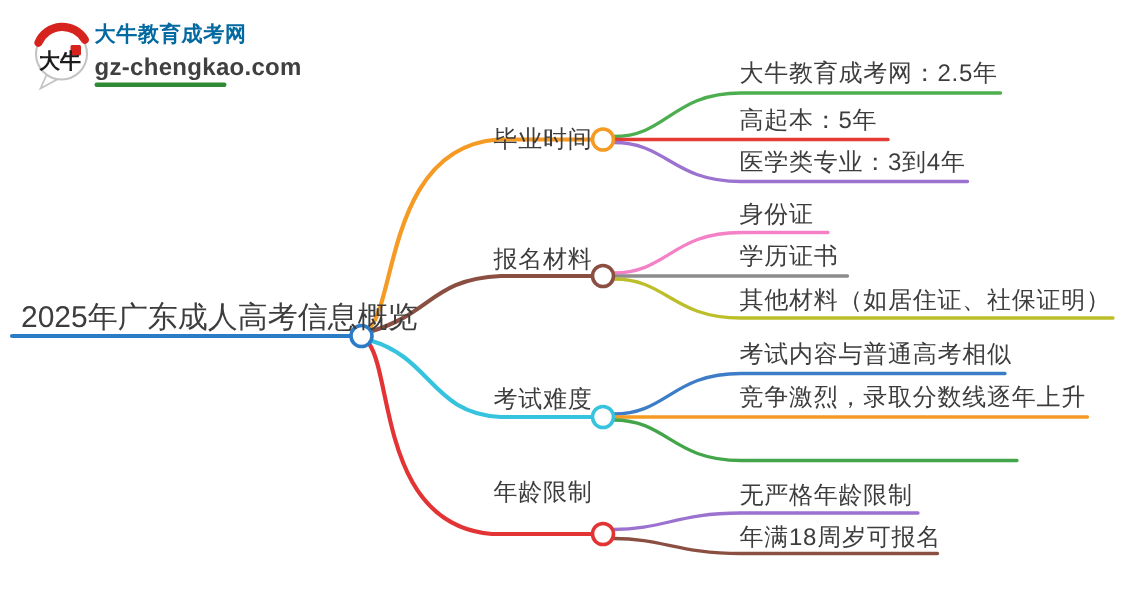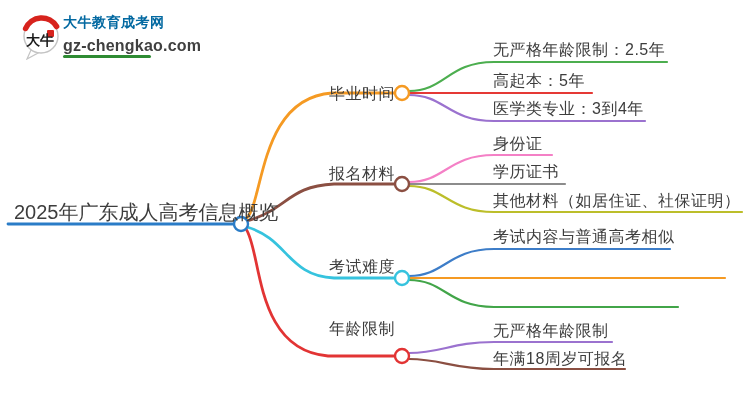--- a/index.html
+++ b/index.html
@@ -89,26 +89,27 @@
     <circle cx="402" cy="356" r="7" stroke="#e23434"></circle>
   </svg>
 
   <div class="lbl root" style="left:14px;top:202px">2025年广东成人高考信息概览</div>
 
   <div class="lbl" style="left:329px;top:84px">毕业时间</div>
   <div class="lbl" style="left:329px;top:164px">报名材料</div>
   <div class="lbl" style="left:329px;top:257px">考试难度</div>
   <div class="lbl" style="left:329px;top:319px">年龄限制</div>
 
-  <div class="lbl" style="left:493px;top:40px">无严格年龄限制：2.5年</div>
+  <div class="lbl" style="left:493px;top:40px">大牛教育成考网：2.5年</div>
   <div class="lbl" style="left:493px;top:71px">高起本：5年</div>
   <div class="lbl" style="left:493px;top:99px">医学类专业：3到4年</div>
 
   <div class="lbl" style="left:493px;top:134px">身份证</div>
   <div class="lbl" style="left:493px;top:191px">其他材料（如居住证、社保证明）</div>
   <div class="lbl" style="left:493px;top:162px">学历证书</div>
 
   <div class="lbl" style="left:493px;top:227px">考试内容与普通高考相似</div>
+  <div class="lbl" style="left:493px;top:256px">竞争激烈，录取分数线逐年上升</div>
 
   <div class="lbl" style="left:493px;top:321px">无严格年龄限制</div>
   <div class="lbl" style="left:493px;top:349px">年满18周岁可报名</div>
 
 </div>
 
 </body></html>

